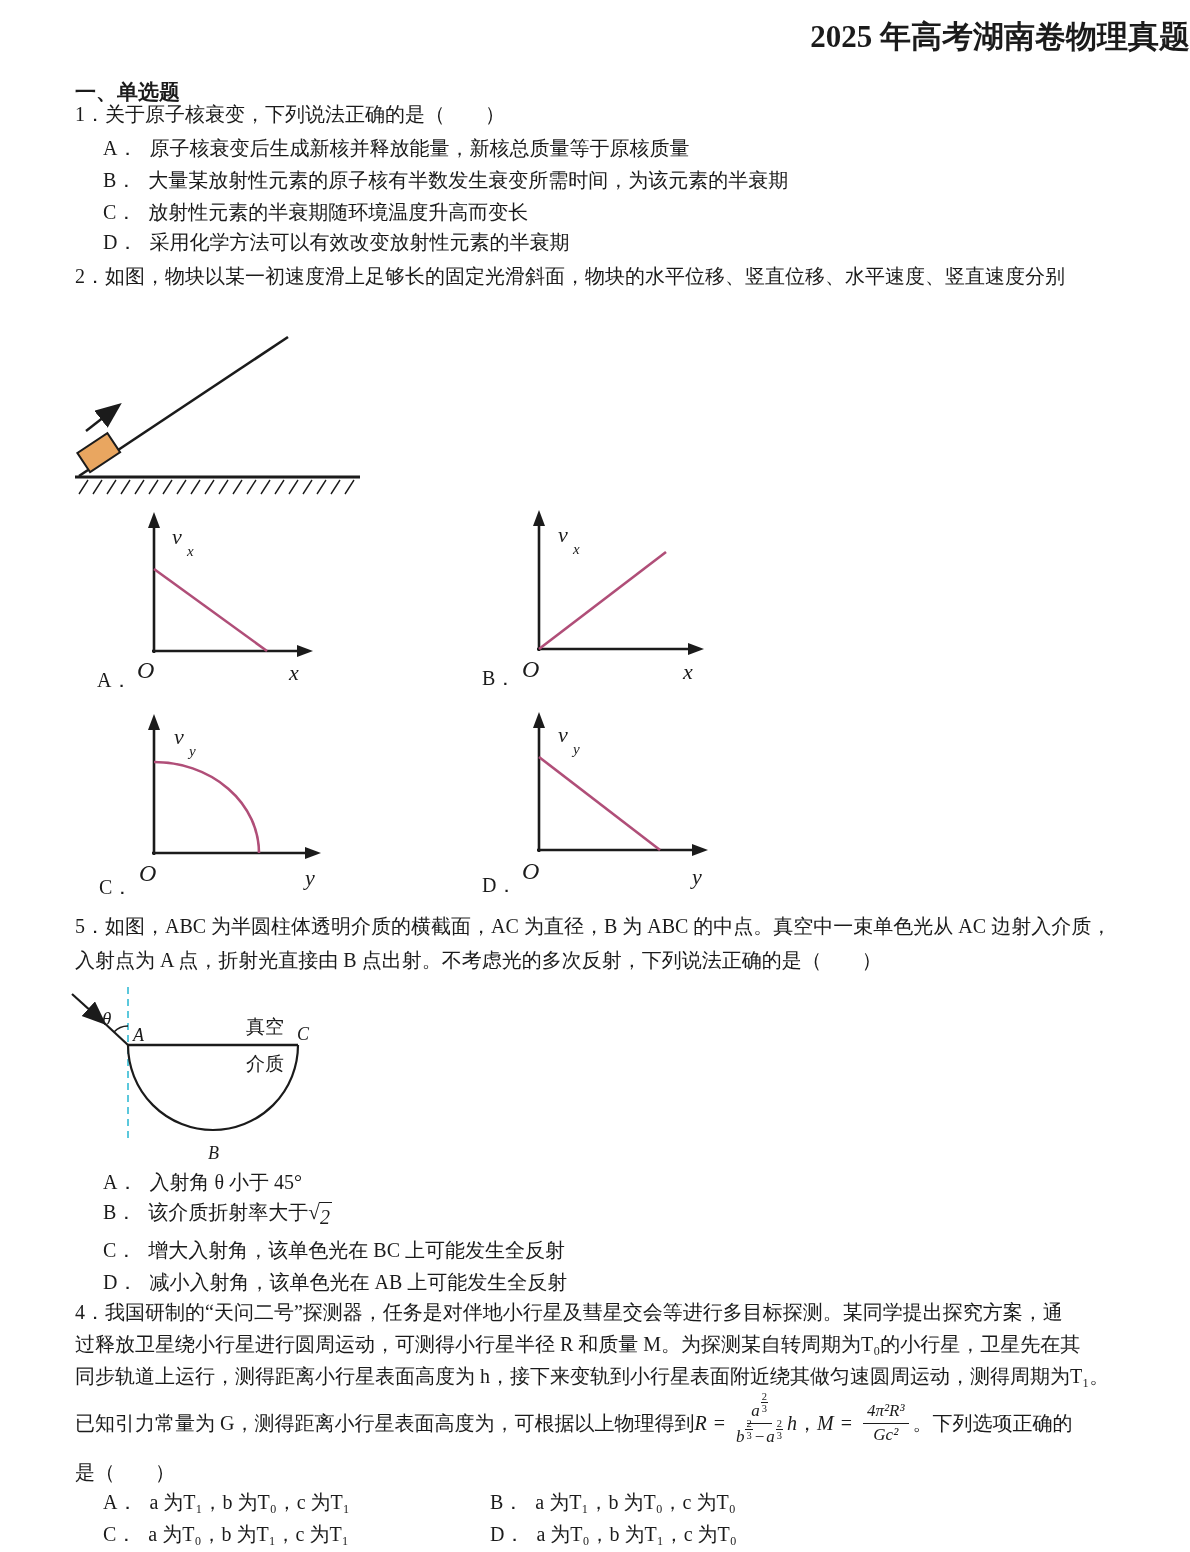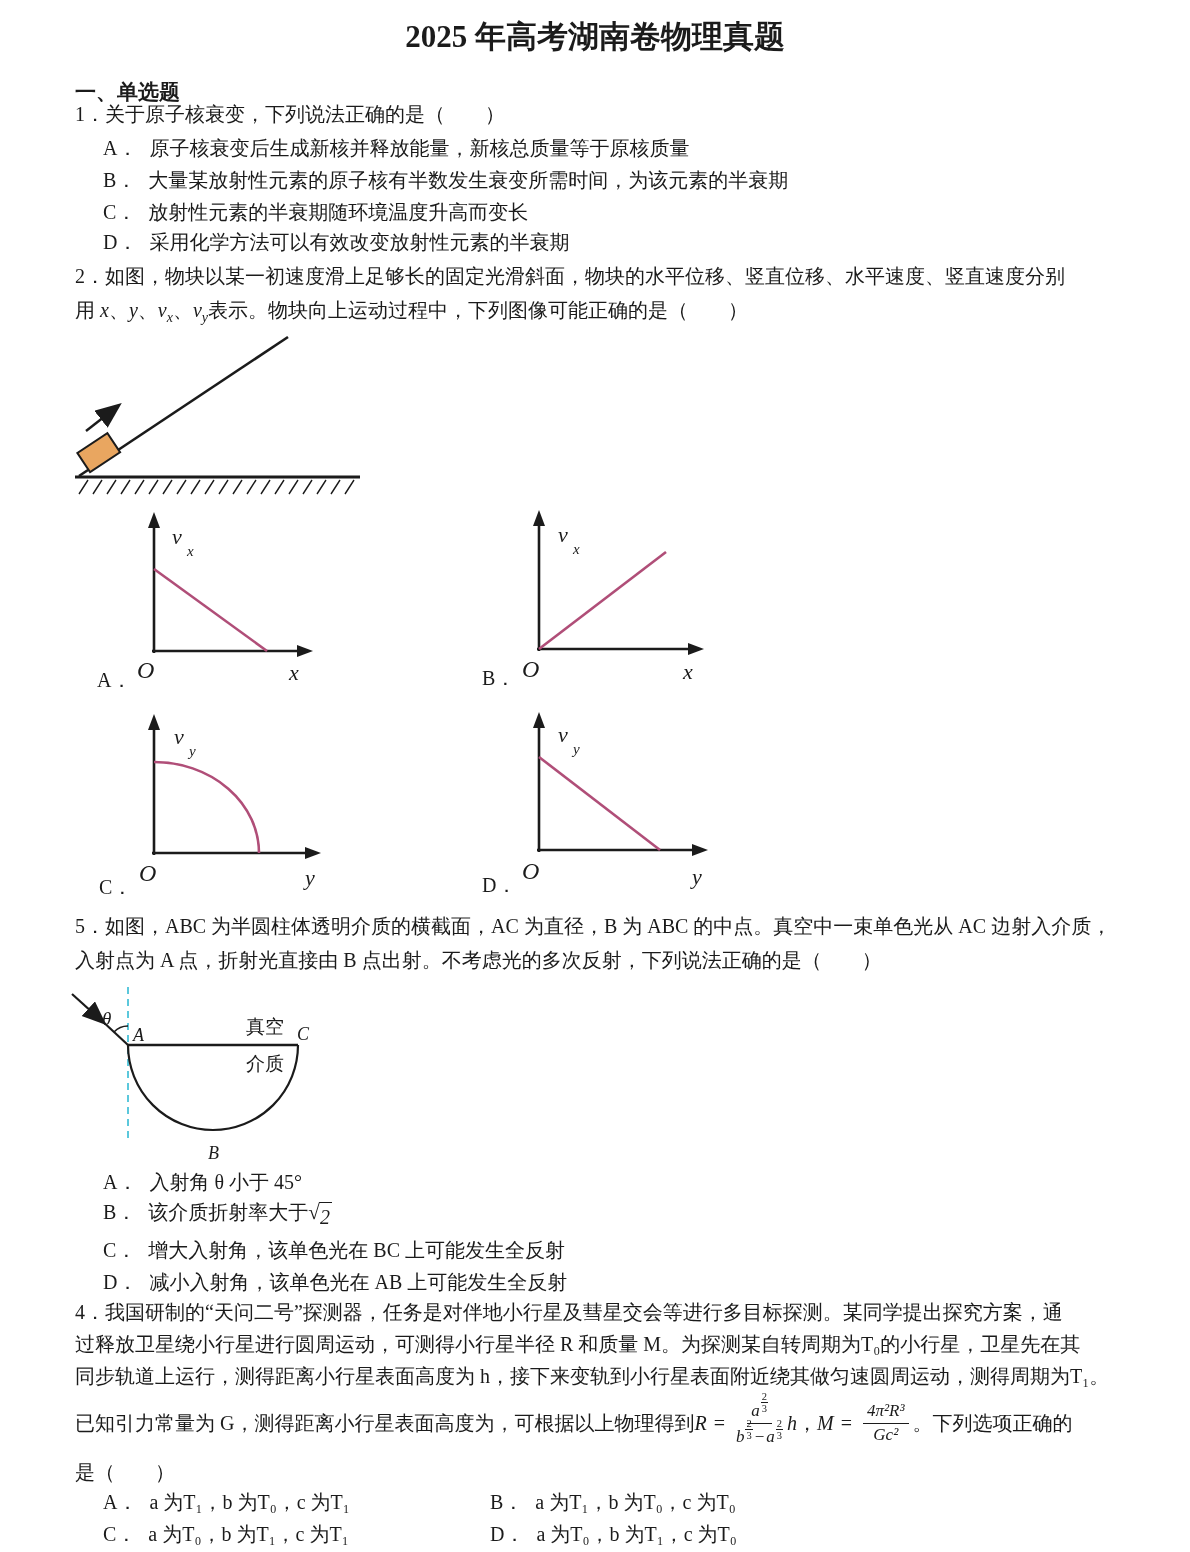--- a/index.html
+++ b/index.html
@@ -1,18 +1,18 @@
 <!DOCTYPE html>
 <html><head>
 <meta charset="utf-8">
 <style>
   html,body{margin:0;padding:0;background:#ffffff;}
   .page{position:relative;width:1190px;height:1552px;background:#fff;color:#1b1b1b;
         font-family:"Liberation Serif","DejaVu Serif",serif;overflow:hidden;}
-  .title{position:absolute;top:16px;left:0;width:100%;text-align:center;
+  .title{position:absolute;top:16px;left:0;width:100%;text-align:right;
          font-size:31px;font-weight:bold;margin:0;}
   .heading{position:absolute;left:75px;top:70px;font-size:21px;font-weight:bold;margin-top:8px;}
   .line{position:absolute;left:75px;font-size:20px;white-space:nowrap;line-height:28px;}
   .opt{left:103px;}
   .olabel{margin-right:12px;}
   .mi{font-style:italic;}
   sub.msub{font-size:14px;font-style:italic;}
   .sqrt{display:inline-flex;align-items:flex-start;}
   .radsign{font-size:21px;line-height:1;}
   .radicand{border-top:1.6px solid #1b1b1b;margin-left:-1px;padding:0 2px 0 1px;font-style:italic;}
@@ -46,21 +46,20 @@
   <h1 class="title">2025 年高考湖南卷物理真题</h1>
   <div class="heading">一、单选题</div>
 
   <div class="line" style="top:100px">1．关于原子核衰变，下列说法正确的是（　　）</div>
   <div class="line opt" style="top:134px"><span class="olabel">A．</span><span>原子核衰变后生成新核并释放能量，新核总质量等于原核质量</span></div>
   <div class="line opt" style="top:166px"><span class="olabel">B．</span><span>大量某放射性元素的原子核有半数发生衰变所需时间，为该元素的半衰期</span></div>
   <div class="line opt" style="top:228px"><span class="olabel">D．</span><span>采用化学方法可以有效改变放射性元素的半衰期</span></div>
   <div class="line opt" style="top:198px"><span class="olabel">C．</span><span>放射性元素的半衰期随环境温度升高而变长</span></div>
 
   <div class="line" style="top:262px">2．如图，物块以某一初速度滑上足够长的固定光滑斜面，物块的水平位移、竖直位移、水平速度、竖直速度分别</div>
-  <div class="line" style="top:296px"><span>用 </span><span class="mi">x</span><span>、</span><span class="mi">y</span><span>、</span><span class="mi">v</span><sub class="msub">x</sub><span>、</span><span class="mi">v</span><sub class="msub">y</sub><span>表示。物块向上运动过程中，下列图像可能正确的是（　　）</span></div>
 
   <svg class="diag" style="left:72px;top:332px" width="300" height="165" viewBox="0 0 300 165">
     <defs>
       <marker id="ah-incline" markerWidth="12" markerHeight="10" refX="9" refY="4.5" orient="auto">
         <path d="M0,0 L11,4.5 L0,9 z" fill="#1b1b1b"></path>
       </marker>
     </defs>
     <line x1="7" y1="144" x2="216" y2="5" stroke="#1b1b1b" stroke-width="2.6"></line>
     <line x1="3" y1="145" x2="288" y2="145" stroke="#1b1b1b" stroke-width="3"></line>
     <path stroke="#1b1b1b" stroke-width="1.4" fill="none" d="M16,148 l-9,14 M30,148 l-9,14 M44,148 l-9,14 M58,148 l-9,14 M72,148 l-9,14 M86,148 l-9,14 M100,148 l-9,14 M114,148 l-9,14 M128,148 l-9,14 M142,148 l-9,14 M156,148 l-9,14 M170,148 l-9,14 M184,148 l-9,14 M198,148 l-9,14 M212,148 l-9,14 M226,148 l-9,14 M240,148 l-9,14 M254,148 l-9,14 M268,148 l-9,14 M282,148 l-9,14"></path>

